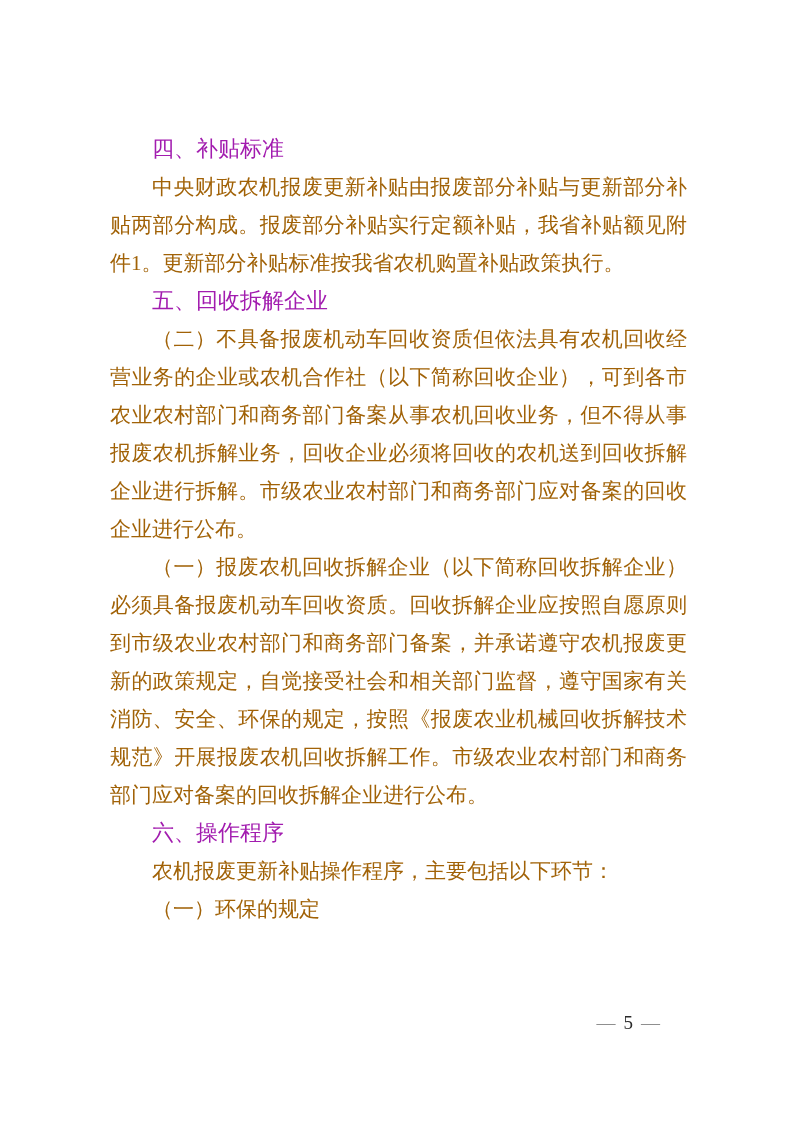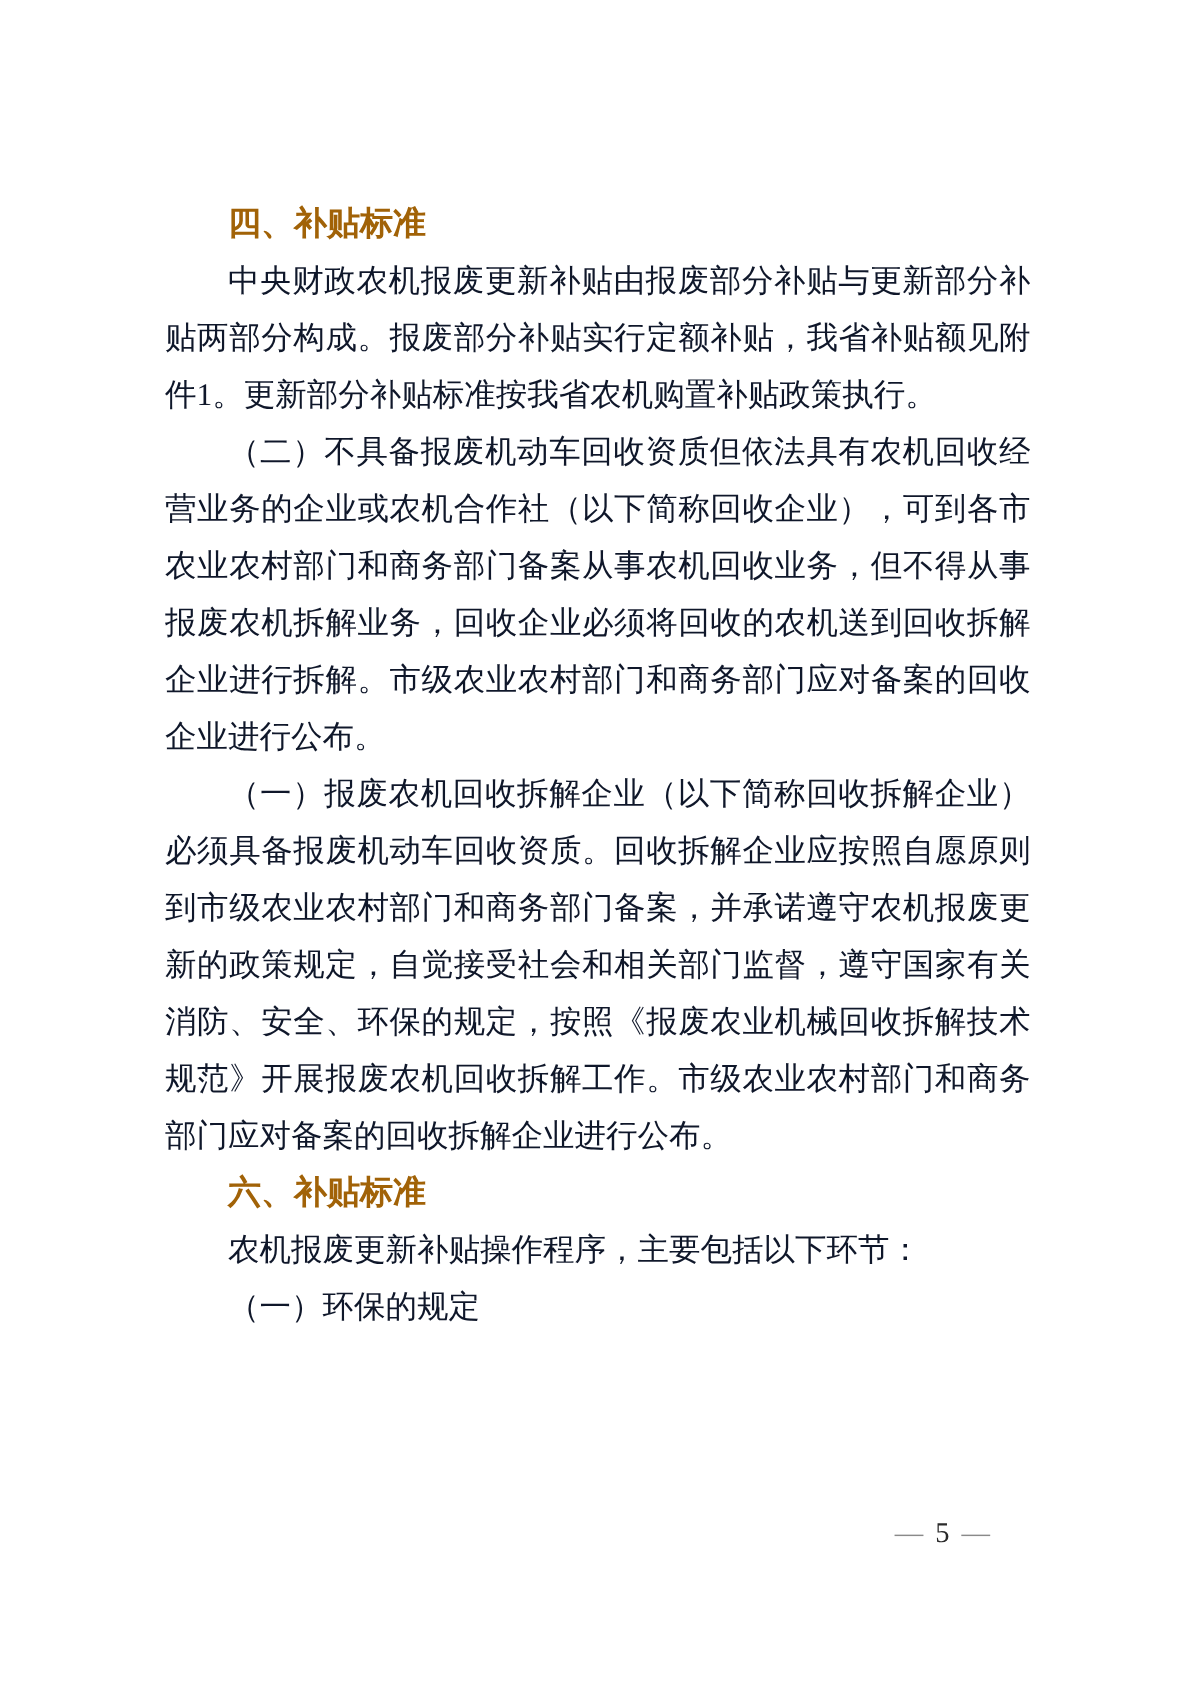--- a/index.html
+++ b/index.html
@@ -14,57 +14,58 @@
     color: #1a1a1a;
   }
   .content {
     position: absolute;
     left: 110px;
     top: 130px;
     width: 577px;
   }
   .heading {
     font-family: "Liberation Sans", "DejaVu Sans", sans-serif;
-    font-weight: bold;
+    font-weight: normal;
     font-size: 22px;
     line-height: 38px;
     text-indent: 42px;
-    color: #a16207;
+    color: #a21caf;
   }
   .para {
     font-family: "Liberation Serif", "DejaVu Serif", serif;
     font-size: 21px;
     line-height: 38px;
     text-indent: 42px;
     text-align: justify;
     text-justify: inter-ideograph;
-    color: #0f172a;
+    color: #a16207;
   }
   .footer {
     position: absolute;
     top: 1012px;
     right: 126px;
     font-family: "Liberation Serif", "DejaVu Serif", serif;
     font-size: 19px;
     letter-spacing: 2px;
     white-space: nowrap;
   }
   .footer .dash { color: #8a8a8a; padding: 0 6px; }
   .footer .num { color: #2a2a2a; }
 </style>
 </head>
 <body>
 
 <div class="page">
   <div class="content">
     <div class="heading">四、补贴标准</div>
     <div class="para">中央财政农机报废更新补贴由报废部分补贴与更新部分补贴两部分构成。报废部分补贴实行定额补贴，我省补贴额见附件1。更新部分补贴标准按我省农机购置补贴政策执行。</div>
+    <div class="heading">五、回收拆解企业</div>
     <div class="para">（二）不具备报废机动车回收资质但依法具有农机回收经营业务的企业或农机合作社（以下简称回收企业），可到各市农业农村部门和商务部门备案从事农机回收业务，但不得从事报废农机拆解业务，回收企业必须将回收的农机送到回收拆解企业进行拆解。市级农业农村部门和商务部门应对备案的回收企业进行公布。</div>
     <div class="para">（一）报废农机回收拆解企业（以下简称回收拆解企业）必须具备报废机动车回收资质。回收拆解企业应按照自愿原则到市级农业农村部门和商务部门备案，并承诺遵守农机报废更新的政策规定，自觉接受社会和相关部门监督，遵守国家有关消防、安全、环保的规定，按照《报废农业机械回收拆解技术规范》开展报废农机回收拆解工作。市级农业农村部门和商务部门应对备案的回收拆解企业进行公布。</div>
-    <div class="heading">六、补贴标准</div>
+    <div class="heading">六、操作程序</div>
     <div class="para">农机报废更新补贴操作程序，主要包括以下环节：</div>
     <div class="para">（一）环保的规定</div>
   </div>
 
   <div class="footer">
     <span class="dash">—</span><span class="num">5</span><span class="dash">—</span>
   </div>
 </div>
 
 </body></html>

